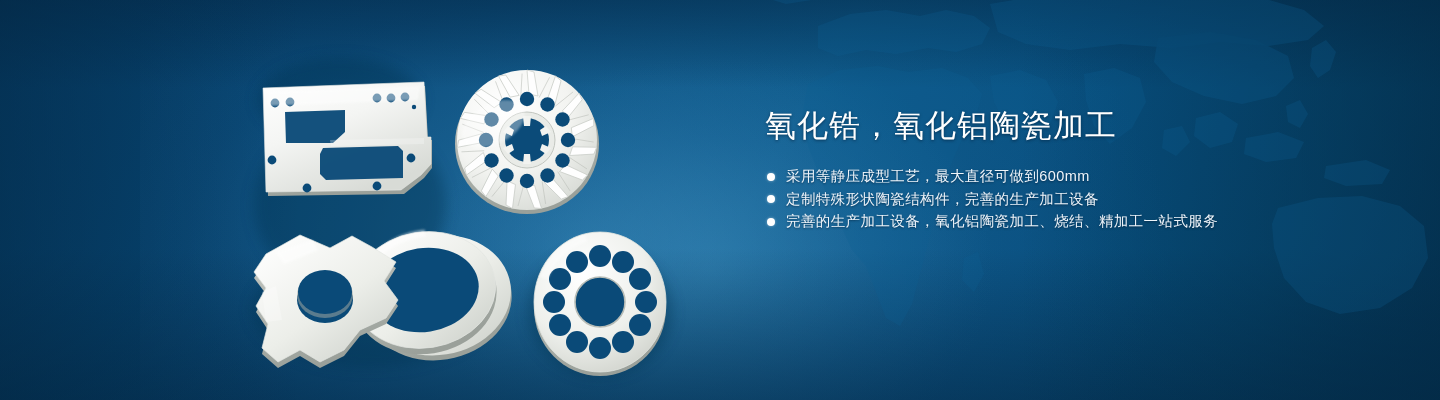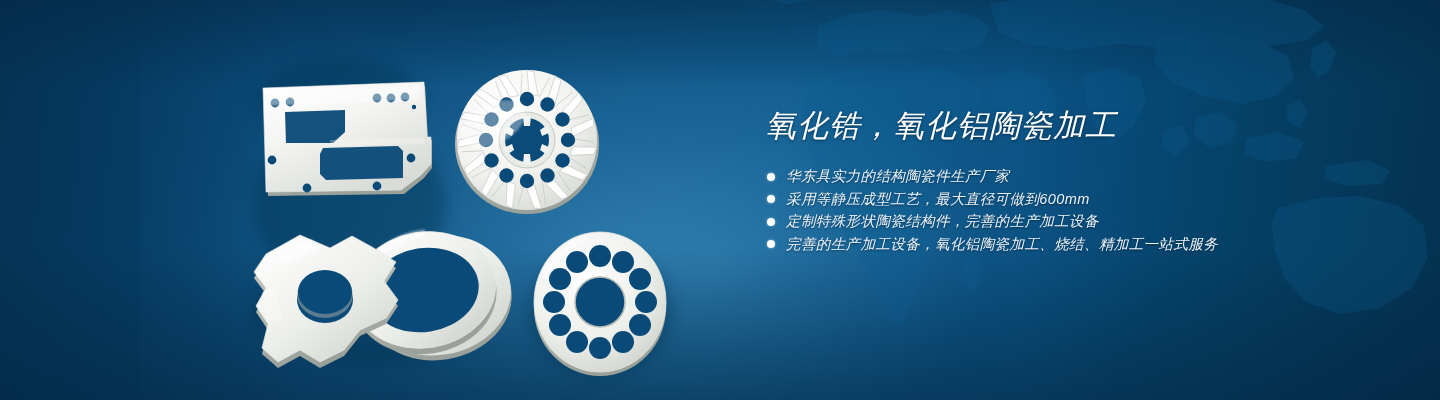--- a/index.html
+++ b/index.html
@@ -6,21 +6,20 @@
   html,body{margin:0;padding:0;background:#0a3a5e;}
   *{box-sizing:border-box;}
 
   #banner{
     position:relative;
     width:1440px;
     height:400px;
     overflow:hidden;
     font-family:"Liberation Sans","DejaVu Sans",sans-serif;
     background:#064472;
-    font-style:italic;
   }
 
   
   .bg-base{
     position:absolute; inset:0;
     background:linear-gradient(118deg,#063f6b 0%,#074a78 30%,#0a5888 52%,#085080 70%,#064a74 86%,#053f66 100%);
   }
   .bg-vert{
     position:absolute; inset:0;
     background:linear-gradient(180deg,rgba(4,40,70,.55) 0%,rgba(4,40,70,0) 22%,rgba(4,40,70,0) 62%,rgba(3,35,62,.52) 100%);
@@ -355,24 +354,20 @@
         <path d="M-56 -24 A 62 66 0 0 1 -14 -64" stroke="#ffffff" stroke-width="8" fill="none" opacity="0.45" filter="url(#soft)"></path>
       </g>
     </svg>
   </div>
 
   <div class="copy">
     <div class="headline">氧化锆，氧化铝陶瓷加工</div>
     <ul class="bullets">
       <li class="bullet">
         <span class="dot"></span>
-        <span>华东具实力的结构陶瓷件生产厂家</span>
-      </li>
-      <li class="bullet">
-        <span class="dot"></span>
         <span>采用等静压成型工艺，最大直径可做到600mm</span>
       </li>
       <li class="bullet">
         <span class="dot"></span>
         <span>定制特殊形状陶瓷结构件，完善的生产加工设备</span>
       </li>
       <li class="bullet">
         <span class="dot"></span>
         <span>完善的生产加工设备，氧化铝陶瓷加工、烧结、精加工一站式服务</span>
       </li>

